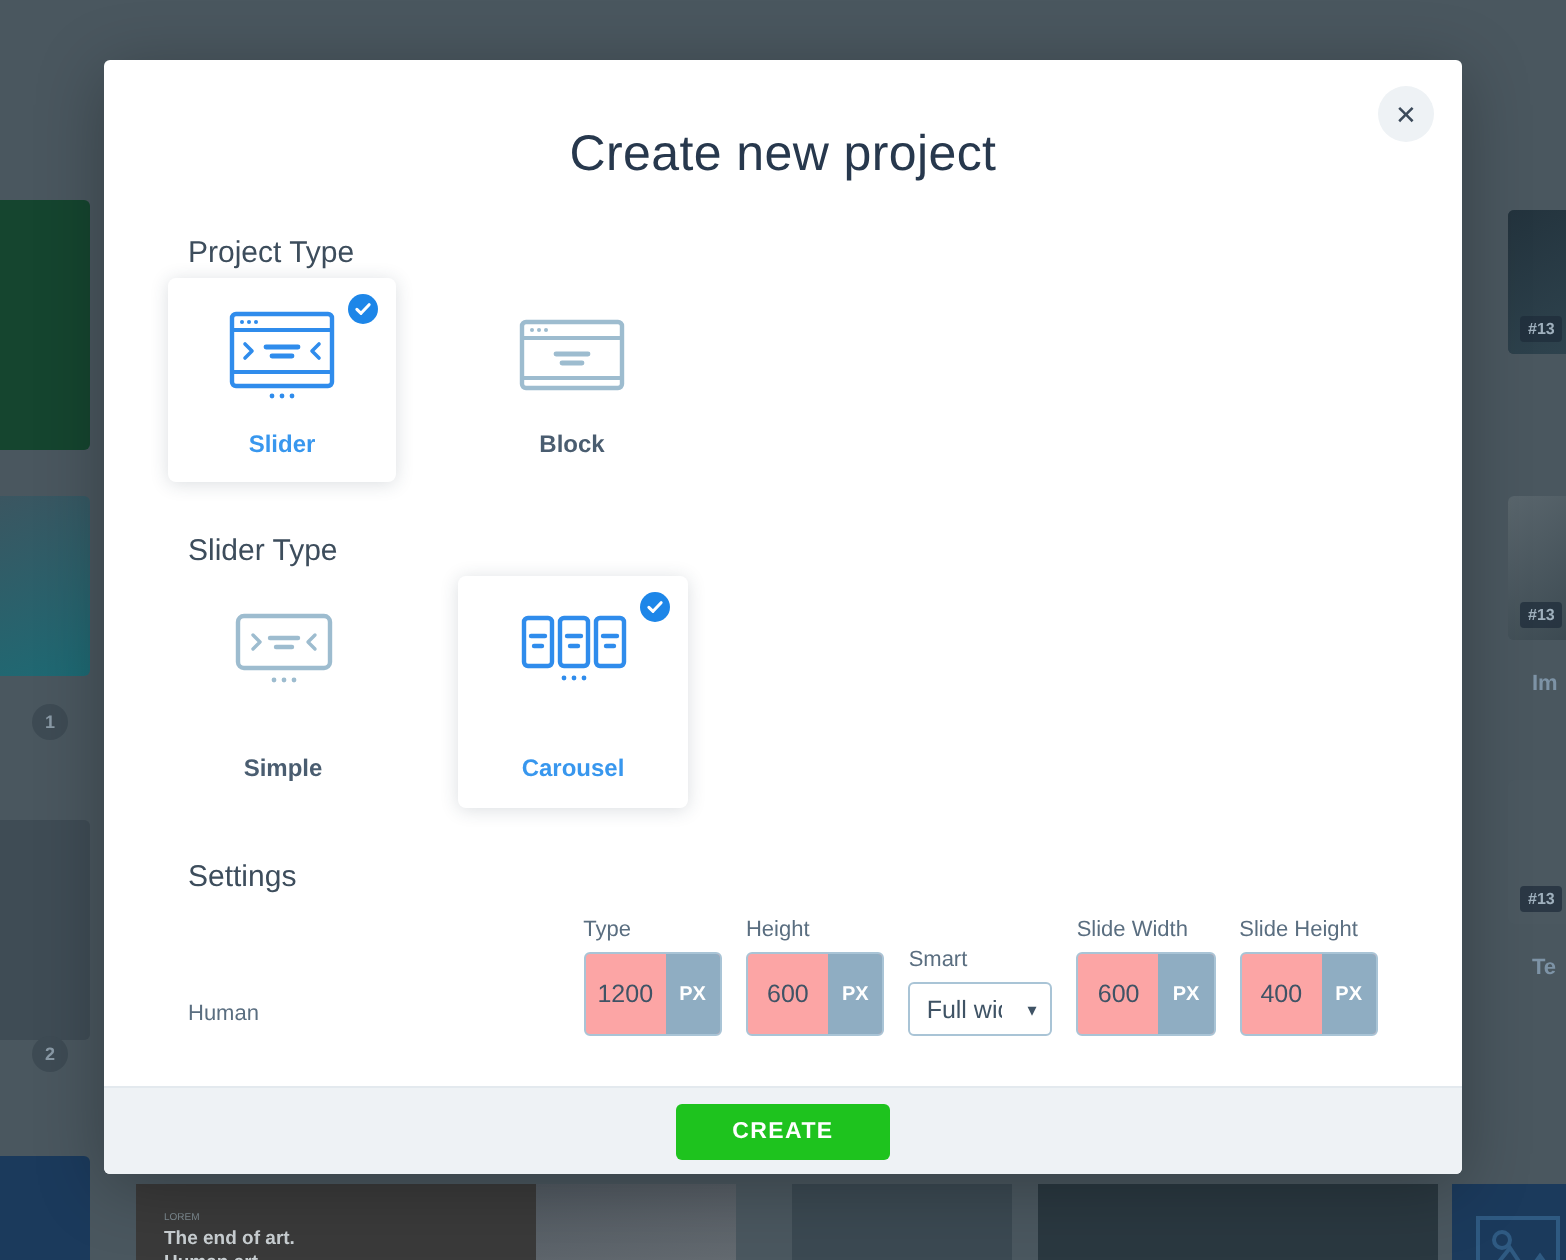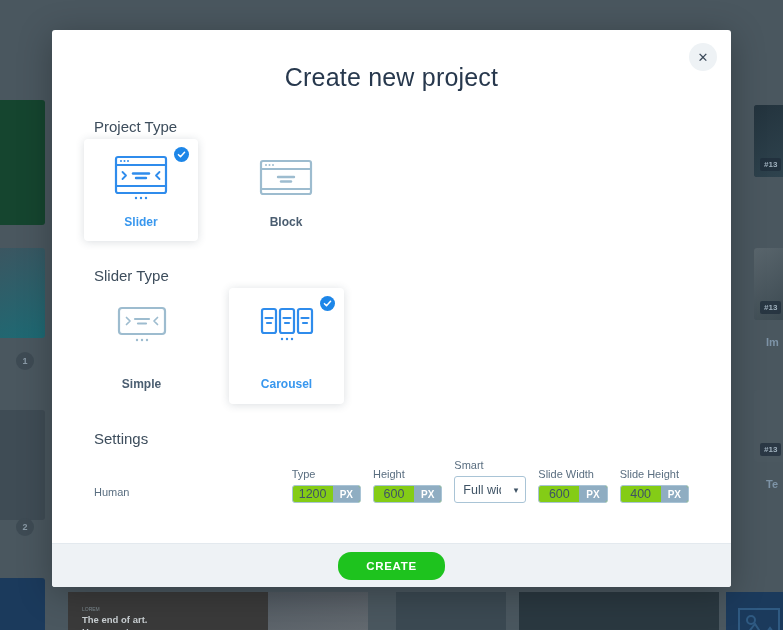--- a/index.html
+++ b/index.html
@@ -123,22 +123,22 @@
     font-size: 11px; color: #5a6e80; margin-bottom: 5px; font-weight: 400;
   }
   .text-input {
     height: 27px; border: 1px solid #a9c4d6; border-radius: 3px;
     background: #fff; color: #3f5365; font-size: 12.5px;
     padding: 0 8px; outline: none; font-family: inherit;
   }
   #name-field { flex: 1; }
   #name-input { width: 100%; }
   .unit-input {
-    display: flex; height: 18px; border: 1px solid #a9c4d6;
-    border-radius: 3px; overflow: hidden; background: #84cc16;
+    display: flex; height: 42px; border: 1px solid #a9c4d6;
+    border-radius: 3px; overflow: hidden; background: #fca5a5;
   }
   .unit-input input {
     width: 40px; border: none; outline: none; background: transparent;
     text-align: center; color: #3f5365; font-size: 12.5px; font-family: inherit;
   }
   .unit-suffix {
     background: #8fadc2; color: #fff; font-size: 10px; font-weight: 700;
     display: flex; align-items: center; justify-content: center;
     padding: 0 7px;
   }
@@ -154,21 +154,21 @@
     pointer-events: none; color: #3f5365; font-size: 9px;
   }
 
   
   #modal-footer {
     height: 44px; background: #eef2f5;
     display: flex; align-items: center; justify-content: center;
     border-top: 1px solid #e3e9ee;
   }
   #create-btn {
-    background: #1ec31e; color: #fff; border: none; border-radius: 13px;
+    background: #1ec31e; color: #fff; border: none; border-radius: 3px;
     font-size: 11.5px; font-weight: 700; letter-spacing: .7px;
     padding: 8px 28px; cursor: pointer; font-family: inherit;
   }
 </style>
 </head>
 <body>
 
 <div id="bg">
   <div id="bg-body">
 

